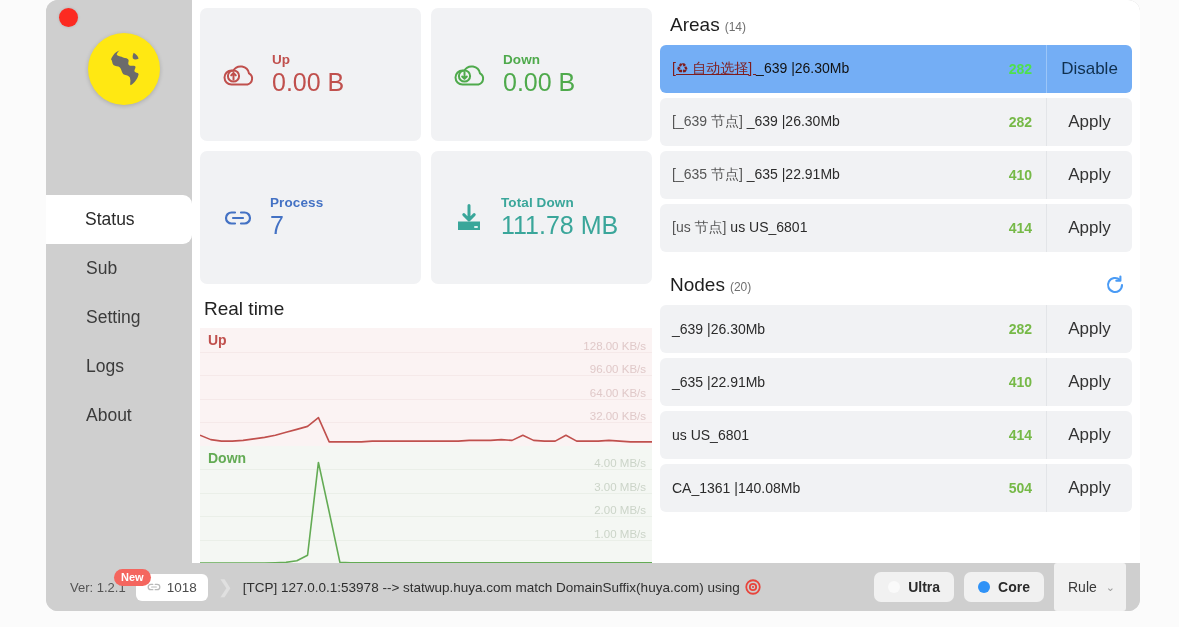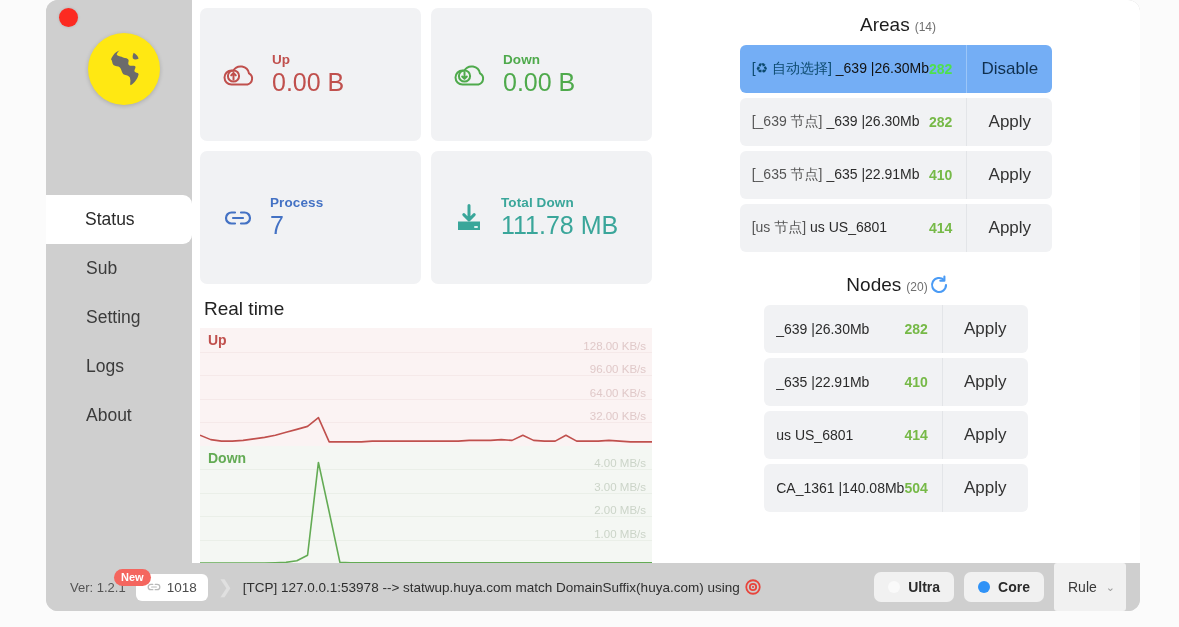--- a/index.html
+++ b/index.html
@@ -121,21 +121,21 @@
   .chart.down .gridlabel { color: #cbd4c8; }
   .gridline {
     position: absolute; left: 0; right: 0; height: 1px;
     z-index: 1;
   }
   .chart.up   .gridline { background: #f5e9e9; }
   .chart.down .gridline { background: #eaefe8; }
   .chart svg { position: absolute; inset: 0; width: 100%; height: 100%; z-index: 2; }
 
   
-  .panel { display: flex; flex-direction: column; min-height: 0; align-items: center; }
+  .panel { display: flex; flex-direction: column; min-height: 0; }
   .panel-head {
     display: flex; align-items: baseline;
     padding: 6px 6px 9px 10px;
   }
   .panel-title { font-size: 19px; color: #1d1d1d; }
   .panel-count { font-size: 12px; color: #6f6f6f; margin-left: 5px; }
   .panel-spacer { flex: 1 1 auto; }
   #refresh-btn { align-self: center; cursor: pointer; line-height: 0; }
   #refresh-btn svg { display: block; }
 
@@ -150,21 +150,21 @@
   }
   .row.selected { background: #74aef5; }
   .row-label {
     flex: 1 1 auto; min-width: 0;
     padding-left: 12px;
     font-size: 14px; color: #2b2b2b;
     white-space: nowrap; overflow: hidden; text-overflow: ellipsis;
   }
   .row.selected .row-label { color: #111; }
   .row-prefix { color: #555; }
-  .row.selected .row-prefix { color: #0c4a6e; }
+  .row.selected .row-prefix { color: #7f1d1d; text-decoration: underline; }
   .row-delay {
     flex: 0 0 auto;
     font-size: 14px; font-weight: bold;
     color: #76b947;
     padding-right: 14px;
   }
   .row.selected .row-delay { color: #4ee04e; }
   .row-action {
     flex: 0 0 86px;
     height: 100%;

